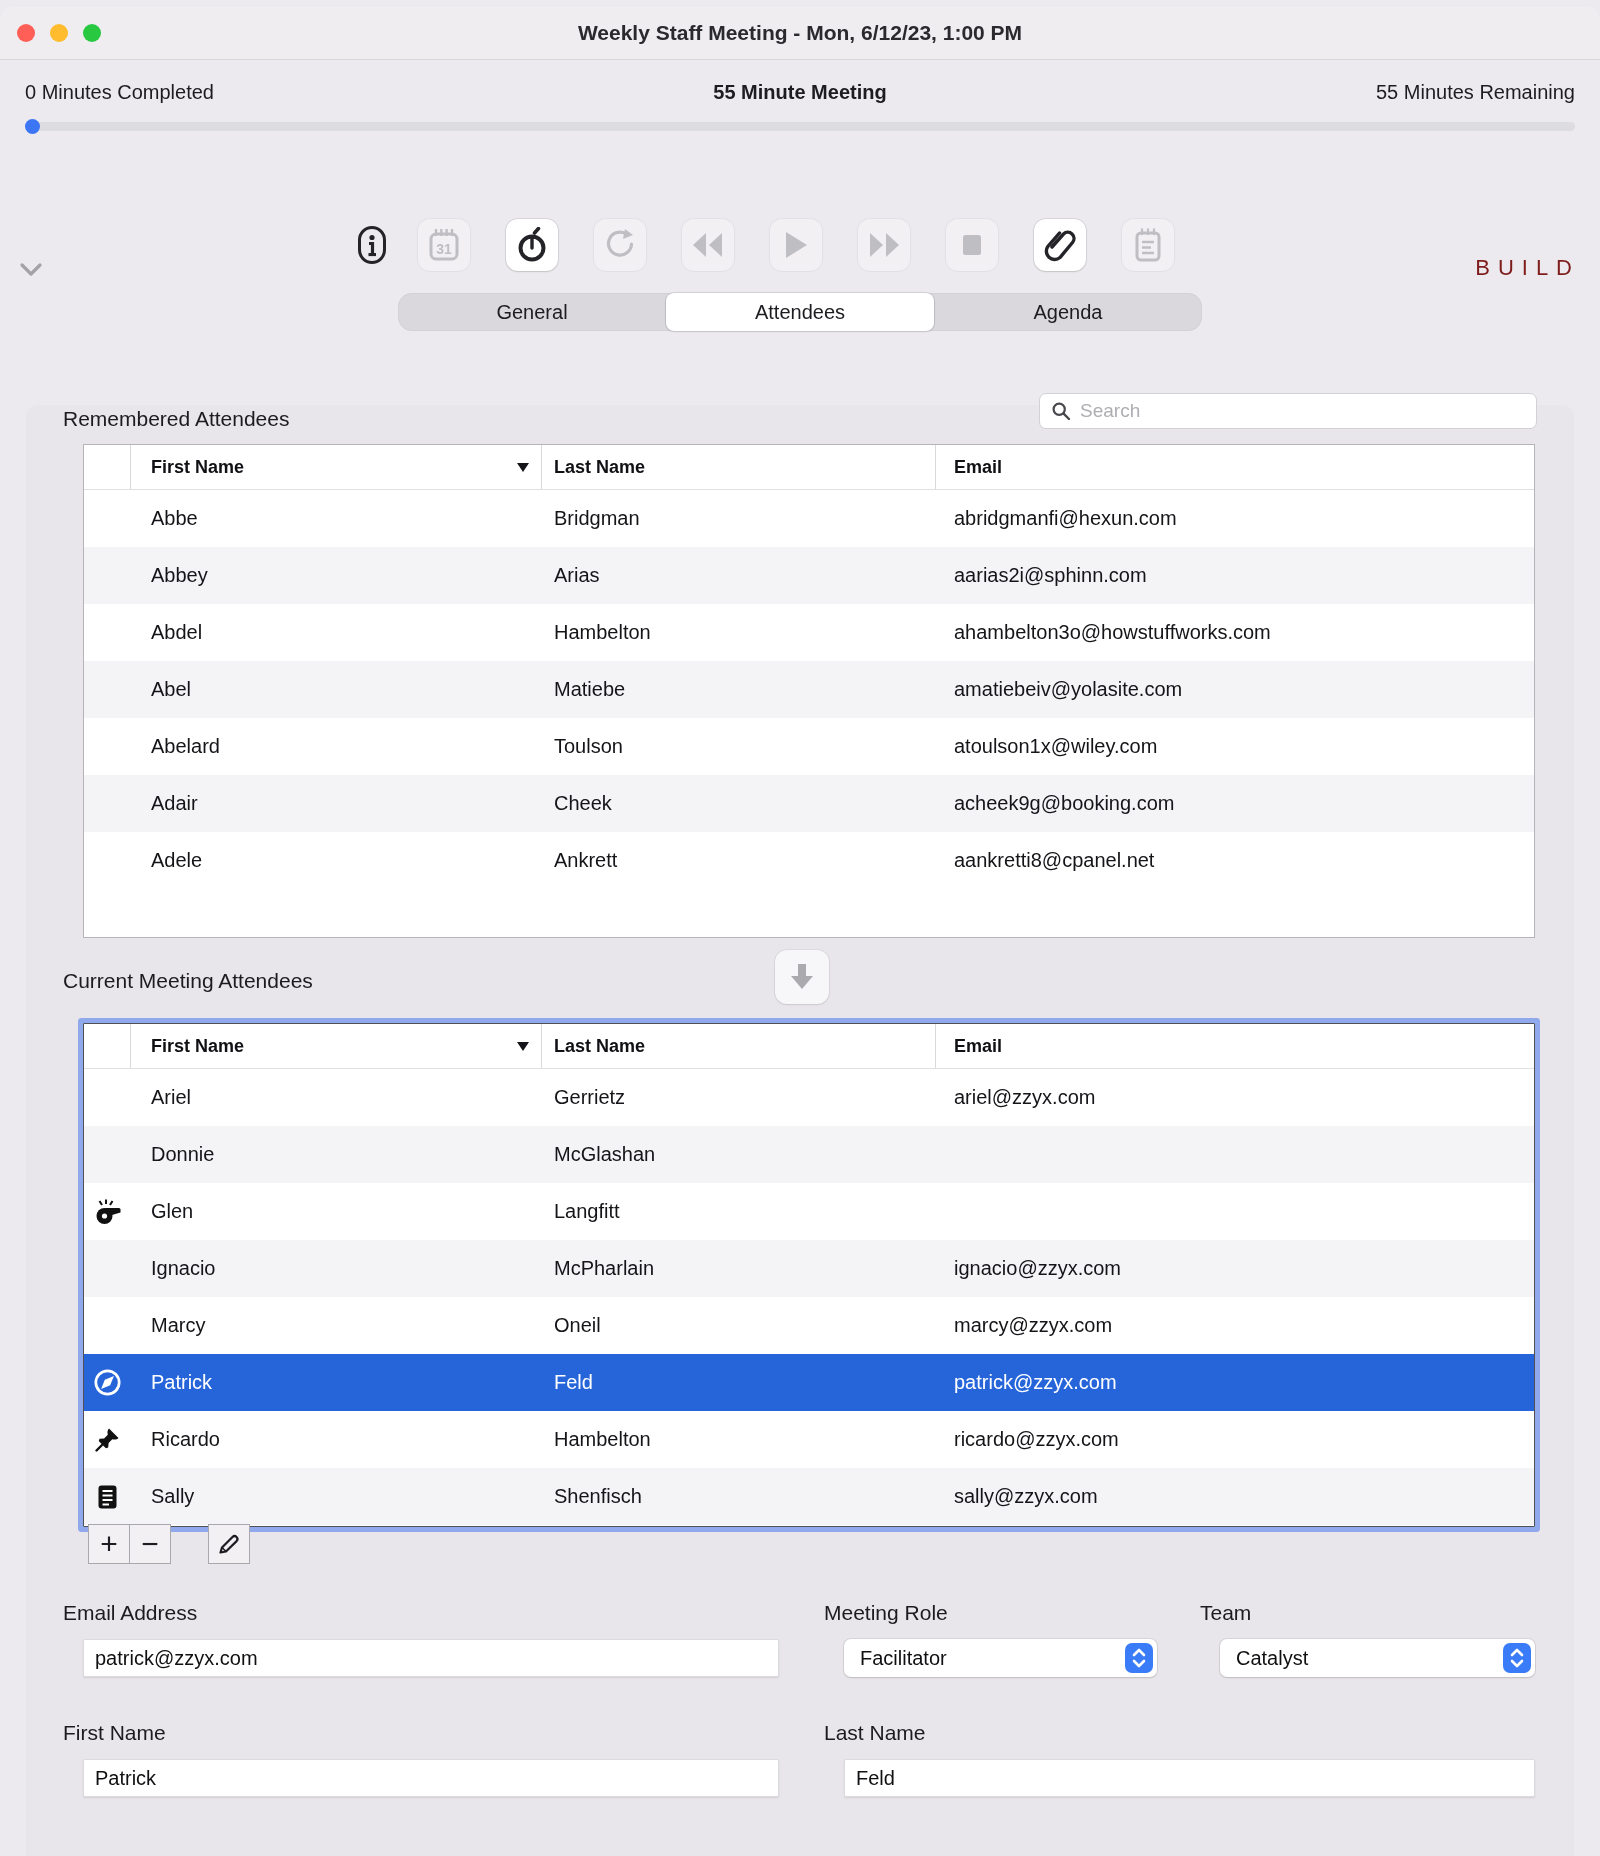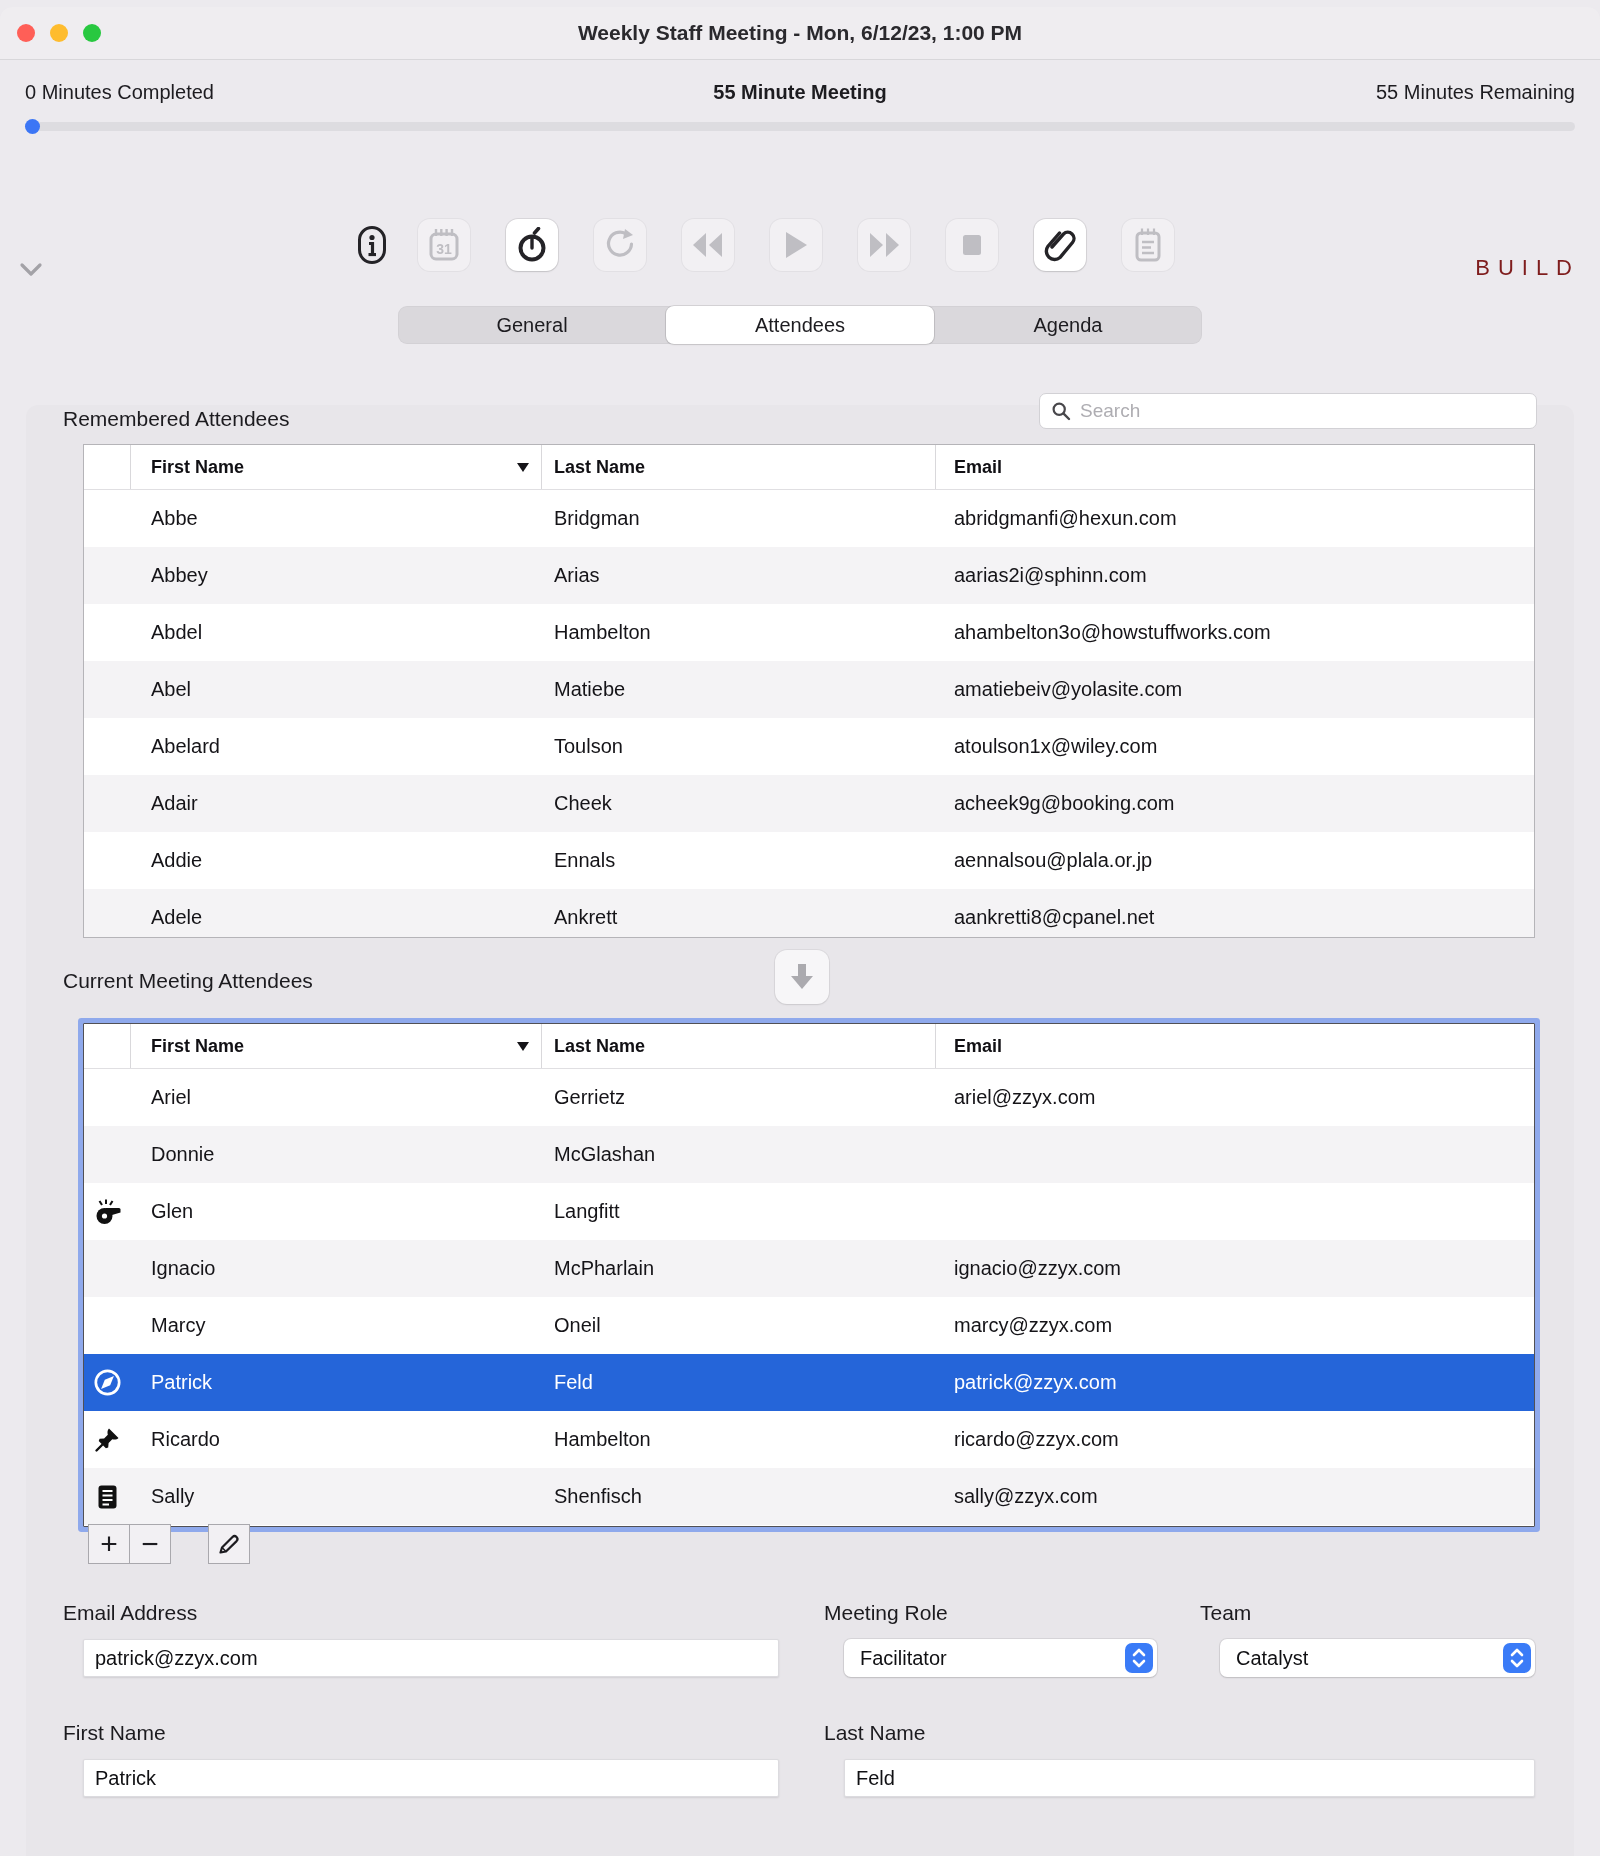--- a/index.html
+++ b/index.html
@@ -27,21 +27,21 @@
   .tb-info{width:30px;height:52px;display:flex;align-items:center;justify-content:center;margin-right:31px;}
   .tb-btn{width:52px;height:52px;margin-right:36px;border-radius:12px;background:#F2F0F3;display:flex;align-items:center;justify-content:center;box-shadow:0 0 0 1px rgba(0,0,0,0.04);}
   .tb-btn:last-child{margin-right:0;}
   .tb-btn svg{stroke:#BFBEC3;fill:#BFBEC3;}
   .tb-btn .fill-only{stroke:none;}
   .tb-btn.active{background:#FFFFFF;box-shadow:0 0 0 1px rgba(0,0,0,0.08),0 1px 2px rgba(0,0,0,0.10);}
   .tb-btn.active svg{stroke:#242327;fill:#242327;}
   .brand{position:absolute;right:20px;top:248px;font-size:22px;font-weight:normal;letter-spacing:8px;color:#7f1d1d;}
 
   
-  .tabs{position:absolute;left:398px;top:299px;width:804px;height:38px;background:#DAD8DC;border-radius:9px;display:flex;box-shadow:inset 0 0 0 1px rgba(0,0,0,0.03);}
+  .tabs{position:absolute;left:398px;top:286px;width:804px;height:38px;background:#DAD8DC;border-radius:14px;display:flex;box-shadow:inset 0 0 0 1px rgba(0,0,0,0.03);}
   .tab{flex:1;display:flex;align-items:center;justify-content:center;font-size:20px;color:#1D1C20;border-radius:9px;}
   .tab.selected{background:#FFFFFF;border-radius:8px;box-shadow:0 0 0 1px rgba(0,0,0,0.10),0 1px 2px rgba(0,0,0,0.08);}
 
   
   .panel{position:absolute;left:26px;top:398px;width:1548px;height:1458px;background:#E8E6EA;border-radius:12px 12px 0 0;}
   .section-label{position:absolute;font-size:21px;color:#1C1B1F;}
   .lbl-remembered{left:63px;top:400px;}
   .lbl-current{left:63px;top:962px;}
 
   
@@ -264,26 +264,20 @@
           <div class="cell c-email" data-name="cell-email">atoulson1x@wiley.com</div>
         </div>
 
         <div class="trow" data-name="table-row">
           <div class="cell c-icon" data-name="row-role-icon-cell"></div>
           <div class="cell c-first" data-name="cell-first-name">Adair</div>
           <div class="cell c-last" data-name="cell-last-name">Cheek</div>
           <div class="cell c-email" data-name="cell-email">acheek9g@booking.com</div>
         </div>
 
-        <div class="trow" data-name="table-row">
-          <div class="cell c-icon" data-name="row-role-icon-cell"></div>
-          <div class="cell c-first" data-name="cell-first-name">Addie</div>
-          <div class="cell c-last" data-name="cell-last-name">Ennals</div>
-          <div class="cell c-email" data-name="cell-email">aennalsou@plala.or.jp</div>
-        </div>
 
         <div class="trow" data-name="table-row">
           <div class="cell c-icon" data-name="row-role-icon-cell"></div>
           <div class="cell c-first" data-name="cell-first-name">Adele</div>
           <div class="cell c-last" data-name="cell-last-name">Ankrett</div>
           <div class="cell c-email" data-name="cell-email">aankretti8@cpanel.net</div>
         </div>
 
     </div>
   </div>

